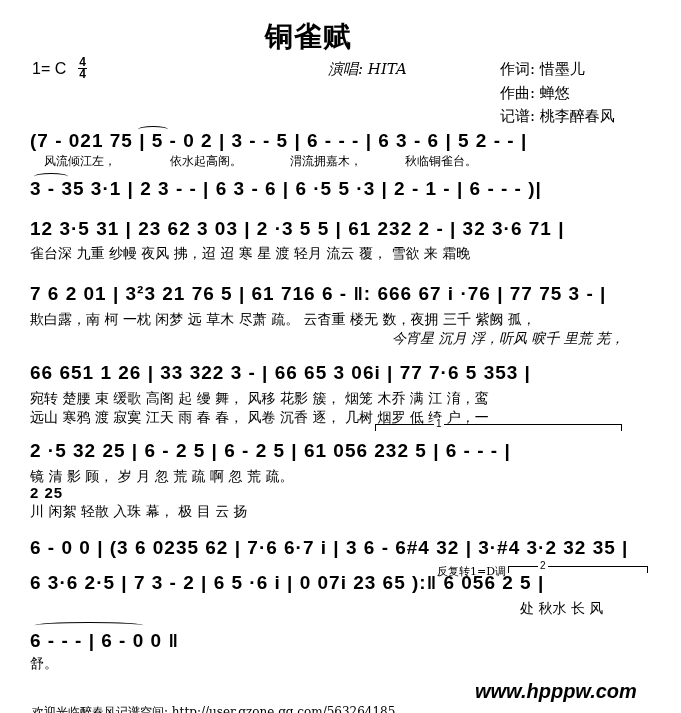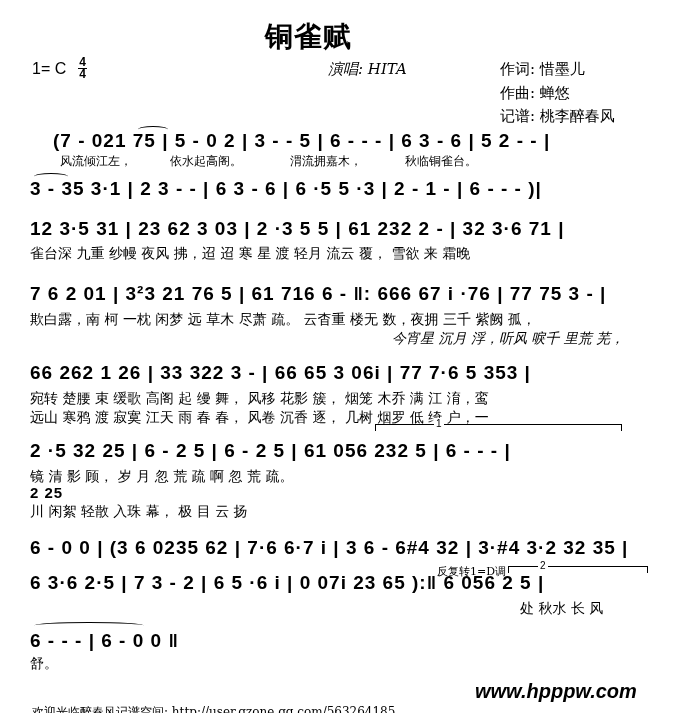--- a/index.html
+++ b/index.html
@@ -31,37 +31,37 @@
   <span>4</span>
   <span class="bar"></span>
   <span>4</span>
 </div>
 <div class="abs meta" style="left:328px;top:60px;font-style:italic;">演唱: HITA</div>
 <div class="abs meta" style="left:500px;top:60px;">作词: 惜墨儿</div>
 <div class="abs meta" style="left:500px;top:84px;">作曲: 蝉悠</div>
 <div class="abs meta" style="left:500px;top:107px;">记谱: 桃李醉春风</div>
 
 <div class="slur" style="left:138px;top:126px;width:30px;"></div>
-<div class="abs notes" style="left:30px;top:130px;margin-left:23px;">(7 - 021 75 | 5 - 0 2 | 3 - - 5 | 6 - - - | 6 3 - 6 | 5 2 - - |</div>
-<div class="abs lyric-serif" style="left:60px;top:153px;">风流倾江左，</div>
+<div class="abs notes" style="left:30px;top:130px;">(7 - 021 75 | 5 - 0 2 | 3 - - 5 | 6 - - - | 6 3 - 6 | 5 2 - - |</div>
+<div class="abs lyric-serif" style="left:44px;top:153px;">风流倾江左，</div>
 <div class="abs lyric-serif" style="left:170px;top:153px;">依水起高阁。</div>
 <div class="abs lyric-serif" style="left:290px;top:153px;">渭流拥嘉木，</div>
 <div class="abs lyric-serif" style="left:405px;top:153px;">秋临铜雀台。</div>
 
 <div class="slur" style="left:34px;top:173px;width:34px;"></div>
 <div class="abs notes" style="left:30px;top:178px;">3 - 35 3·1 | 2 3 - - | 6 3 - 6 | 6 ·5 5 ·3 | 2 - 1 - | 6 - - - )|</div>
 
 <div class="abs notes" style="left:30px;top:218px;">12 3·5 31 | 23 62 3 03 | 2 ·3 5 5 | 61 232 2 - | 32 3·6 71 |</div>
 <div class="abs lyric" style="left:30px;top:245px;">雀台深 九重    纱幔 夜风 拂，迢   迢  寒 星 渡   轻月 流云   覆，    雪欲 来 霜晚</div>
 
 <div class="abs notes" style="left:30px;top:283px;">7 6 2 01 | 3²3 21 76 5 | 61 716 6 - ‖: 666 67 i ·76 | 77 75 3 - |</div>
 <div class="abs lyric" style="left:30px;top:311px;">欺白露，南   柯   一枕 闲梦 远   草木 尽萧   疏。    云杳重 楼无 数，夜拥    三千 紫阙 孤，</div>
 <div class="abs lyric" style="left:392px;top:330px;font-style:italic;">今宵星 沉月 浮，听风    唳千 里荒 芜，</div>
 
-<div class="abs notes" style="left:30px;top:362px;">66 262 1 26 | 33 322 3 - | 66 65 3 06i | 77 7·6 5 353 |</div>
+<div class="abs notes" style="left:30px;top:362px;">66 651 1 26 | 33 322 3 - | 66 65 3 06i | 77 7·6 5 353 |</div>
 <div class="abs lyric" style="left:30px;top:390px;">宛转  楚腰   束  缓歌   高阁  起  缦  舞，     风移  花影  簇，  烟笼   木乔  满  江  淯，鸾</div>
 <div class="abs lyric" style="left:30px;top:409px;">远山  寒鸦   渡  寂寞   江天  雨  春  春，     风卷  沉香  逐，  几树   烟罗  低  绮  户，一</div>
 
 <div class="bracket" style="left:375px;top:424px;width:245px;"></div>
 <div class="bracket-num" style="left:434px;top:418px;">1</div>
 <div class="abs notes" style="left:30px;top:440px;">2 ·5 32 25 | 6 - 2 5 | 6 - 2 5 | 61 056 232 5 | 6 - - - |</div>
 <div class="abs lyric" style="left:30px;top:468px;">镜     清   影     顾，  岁       月      忽  荒    疏      啊     忽       荒      疏。</div>
 <div class="abs notes" style="left:30px;top:484px;font-size:15px;">2 25</div>
 <div class="abs lyric" style="left:30px;top:503px;">川 闲絮  轻散  入珠   幕，   极        目       云  扬</div>
 

